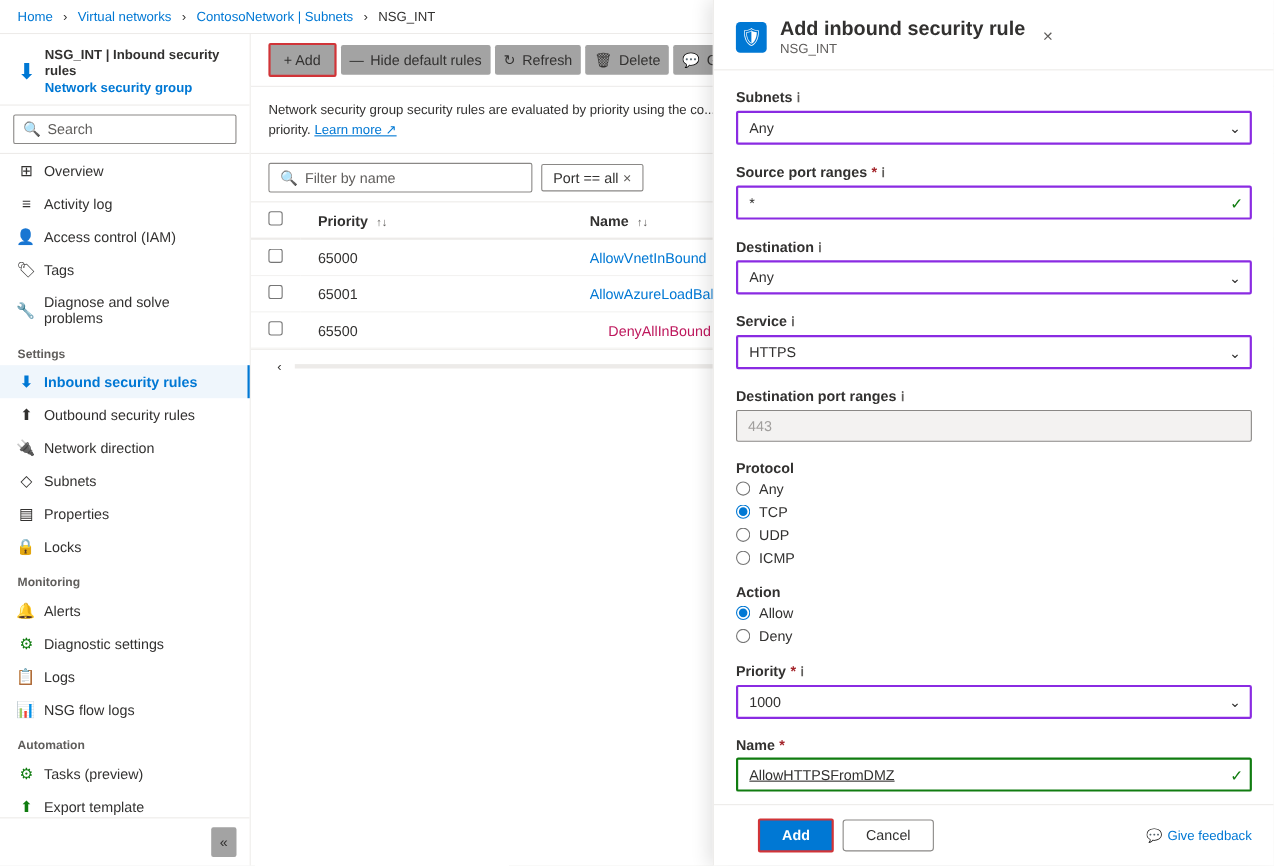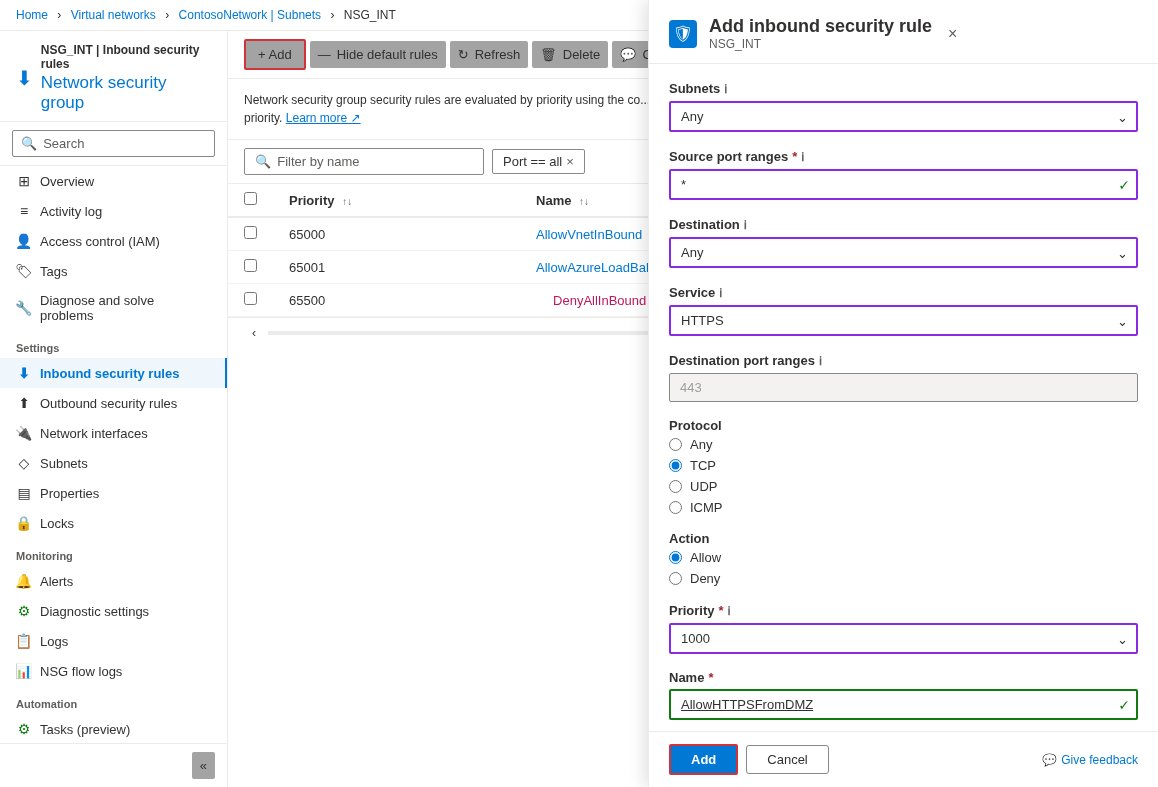--- a/index.html
+++ b/index.html
@@ -14,21 +14,21 @@
     .bc-sep { margin: 0 6px; color: #605e5c; }
 
     
     .main-layout { display: flex; flex: 1; overflow: hidden; }
 
     
     .sidebar { width: 228px; background: #fff; border-right: 1px solid #edebe9; display: flex; flex-direction: column; overflow-y: auto; flex-shrink: 0; }
 
     .resource-header { padding: 12px 16px 8px; border-bottom: 1px solid #edebe9; }
     .resource-header-row { display: flex; align-items: center; gap: 8px; }
-    .resource-subtitle { font-size: 17px; color: #0078d4; margin-top: 2px; }
+    .resource-subtitle { font-size: 12px; color: #0078d4; margin-top: 2px; font-weight: bold; }
 
     .sidebar-search { padding: 8px 12px; border-bottom: 1px solid #edebe9; }
     .sidebar-search-input { width: 100%; border: 1px solid #8a8886; border-radius: 2px; padding: 5px 8px; font-size: 13px; display: flex; align-items: center; gap: 6px; color: #605e5c; background: #fff; cursor: text; }
 
     .sidebar-nav { flex: 1; overflow-y: auto; padding-bottom: 16px; }
     .nav-item { display: flex; align-items: center; gap: 8px; padding: 7px 16px; cursor: pointer; color: #323130; font-size: 13px; text-decoration: none; }
     .nav-item.active { background: #EFF6FC; border-right: 2px solid #0078d4; color: #0078d4; font-weight: 600; }
     .nav-item.active .nav-icon { color: #0078d4; }
     .nav-section-title { font-size: 11px; font-weight: 600; color: #605e5c; padding: 12px 16px 4px; text-transform: none; }
     .nav-icon { width: 16px; height: 16px; display: flex; align-items: center; justify-content: center; font-size: 14px; flex-shrink: 0; }
@@ -85,21 +85,21 @@
     .form-input { width: 100%; padding: 6px 10px; border: 1px solid #8a8886; border-radius: 2px; font-size: 13px; background: #fff; color: #323130; }
     .form-input.valid { border: 2px solid #107c10; padding-right: 30px; text-decoration: underline; }
     .form-input.active-field { border: 2px solid #8a2be2; }
     .form-input-wrapper { position: relative; }
     .form-input-wrapper .check-icon { position: absolute; right: 8px; top: 50%; transform: translateY(-50%); color: #107c10; font-size: 14px; }
     .form-input.disabled { background: #f3f2f1; color: #a19f9d; }
     .radio-group { display: flex; flex-direction: column; gap: 6px; }
     .radio-item { display: flex; align-items: center; gap: 8px; cursor: pointer; }
     .radio-item input[type="radio"] { cursor: pointer; accent-color: #0078d4; }
     .panel-footer { padding: 12px 20px; border-top: 1px solid #edebe9; display: flex; align-items: center; gap: 8px; flex-shrink: 0; }
-    .btn-primary { padding: 6px 20px; background: #0078d4; color: #fff; border: 2px solid #d13438; border-radius: 2px; cursor: pointer; font-size: 13px; font-weight: 600; }
+    .btn-primary { padding: 6px 20px; background: #0078d4; color: #fff; border: 2px solid #d13438; border-radius: 2px; cursor: pointer; font-size: 13px; font-weight: 600; margin-left: 20px; }
     .btn-secondary { padding: 6px 20px; background: #fff; color: #323130; border: 1px solid #8a8886; border-radius: 3px; cursor: pointer; font-size: 13px; }
     .feedback-link { margin-left: auto; color: #0078d4; font-size: 12px; cursor: pointer; display: flex; align-items: center; gap: 4px; }
 
     
     .shield-icon-blue { width: 28px; height: 28px; background: #0078d4; border-radius: 4px; display: flex; align-items: center; justify-content: center; color: white; font-size: 16px; }
 
     .priority-select-wrapper { position: relative; }
     .priority-select-wrapper select { border: 2px solid #8a2be2; }
     .priority-select-wrapper::after { content: '⌄'; position: absolute; right: 10px; top: 50%; transform: translateY(-50%); pointer-events: none; }
   </style>
@@ -168,21 +168,21 @@
         <div class="nav-item active">
           <span class="nav-icon" style="color:#0078d4;">⬇</span>
           <span>Inbound security rules</span>
         </div>
         <div class="nav-item">
           <span class="nav-icon">⬆</span>
           <span>Outbound security rules</span>
         </div>
         <div class="nav-item">
           <span class="nav-icon">🔌</span>
-          <span>Network interfaces</span>
+          <span>Network direction</span>
         </div>
         <div class="nav-item">
           <span class="nav-icon">◇</span>
           <span>Subnets</span>
         </div>
         <div class="nav-item">
           <span class="nav-icon">▤</span>
           <span>Properties</span>
         </div>
         <div class="nav-item">

